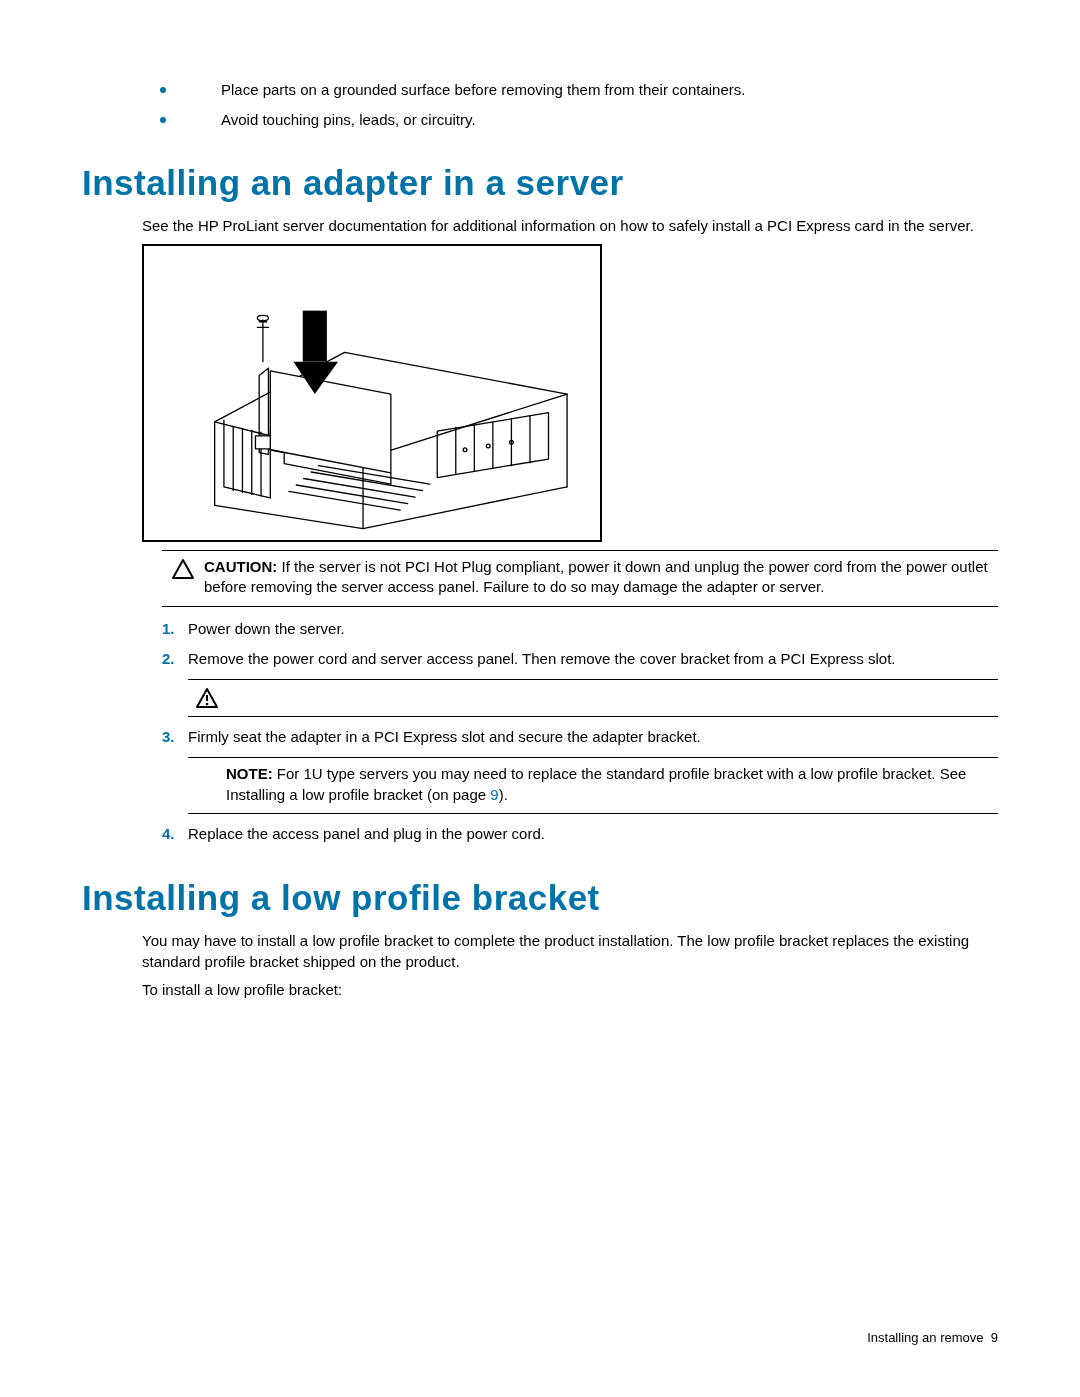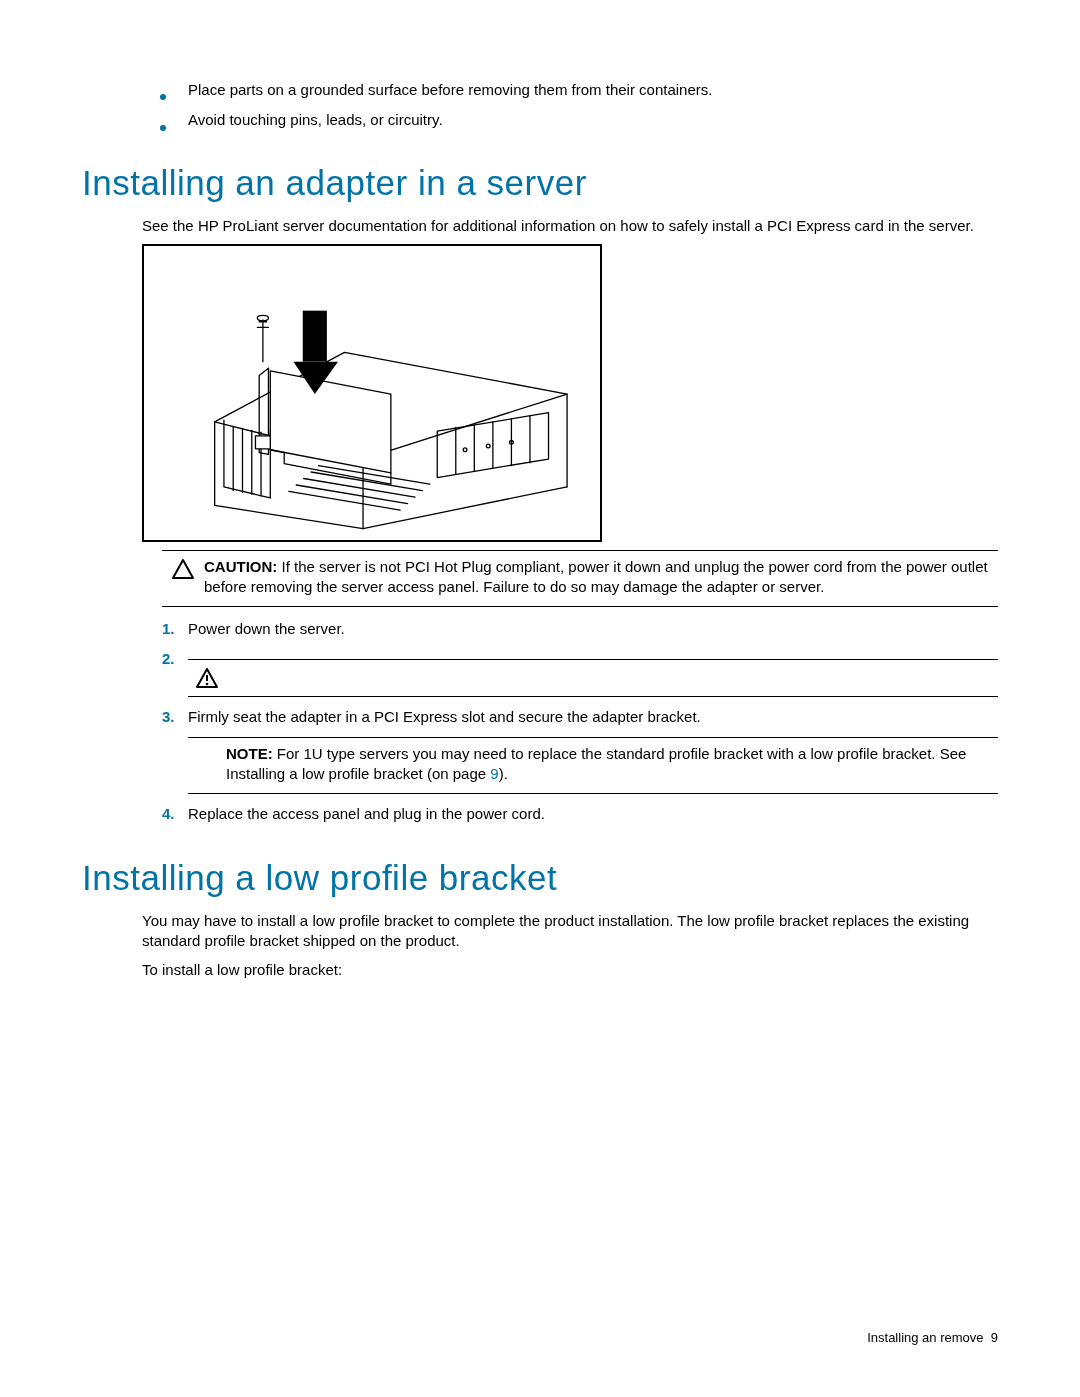--- a/index.html
+++ b/index.html
@@ -17,34 +17,35 @@
     position: relative;
     box-sizing: border-box;
     padding: 80px 82px 60px 82px;
   }
   .intro-bullets {
     margin-left: 78px;
     margin-bottom: 28px;
   }
   .bullet-row {
     display: flex;
-    align-items: flex-end;
+    align-items: flex-start;
     margin-bottom: 10px;
+    gap: 33px;
   }
   .bullet-dot {
     width: 6px;
     height: 6px;
     border-radius: 50%;
     background: #0073a8;
     margin-top: 7px;
     margin-right: 22px;
     flex: none;
   }
   h2.section {
-    font-weight: 400;
+    font-weight: 700;
     font-size: 35px;
     color: #0073a8;
     margin: 22px 0 10px 0;
     letter-spacing: 0.5px;
   }
   .body-para {
     margin-left: 60px;
     margin-right: 0;
     margin-bottom: 8px;
   }
@@ -199,20 +200,21 @@
   </div>
 
   <ol class="steps">
     <li>
       <span class="step-num">1.</span>
       <div class="step-body">Power down the server.</div>
     </li>
     <li>
       <span class="step-num">2.</span>
       <div class="step-body">
+        <div>Remove the power cord and server access panel. Then remove the cover bracket from a PCI Express slot.</div>
         <div class="inner-notice">
           <div class="notice-icon">
             <svg width="22" height="20" viewBox="0 0 22 20">
               <polygon points="11,1 21,19 1,19" fill="none" stroke="#000" stroke-width="2" stroke-linejoin="round"></polygon>
               <line x1="11" y1="7" x2="11" y2="13" stroke="#000" stroke-width="2"></line>
               <circle cx="11" cy="16" r="1.3" fill="#000"></circle>
             </svg>
           </div>
         </div>
       </div>

